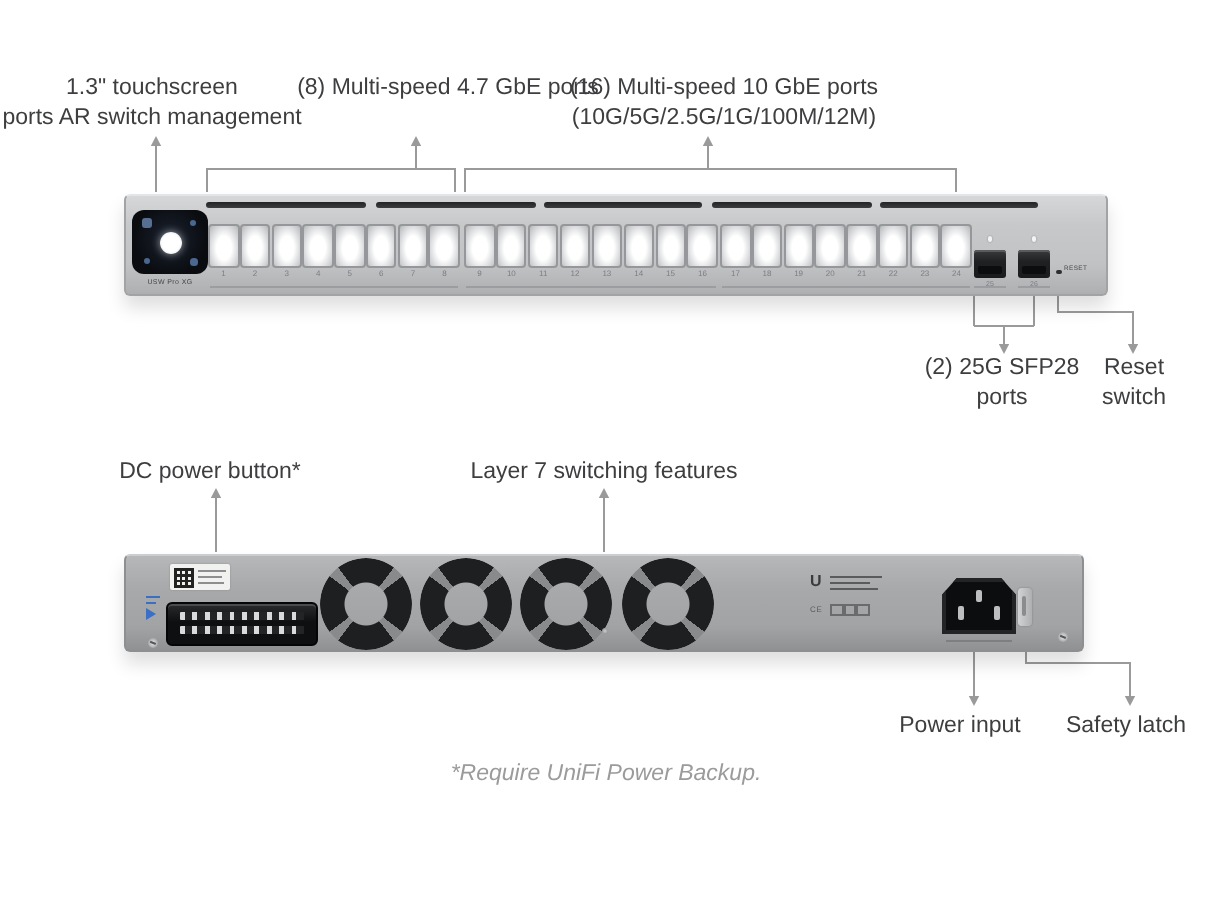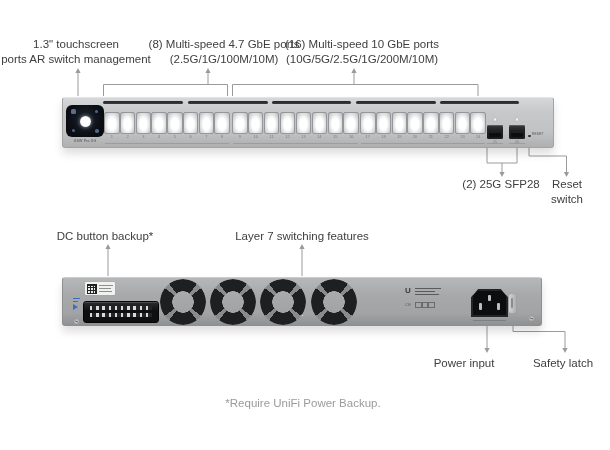--- a/index.html
+++ b/index.html
@@ -105,25 +105,24 @@
       <path d="M565 353 l-2.6 -5 h5.2 z"></path>
     </g>
   </svg>
 
   <div class="lbl" style="left:76px;top:37px;">
     <span>1.3" touchscreen</span>
     <span class="l2">ports AR switch management</span>
   </div>
   <div class="lbl" style="left:224px;top:37px;">
     <span>(8) Multi-speed 4.7 GbE ports</span>
-    <span class="l2">(2.5G/1G/100M/10M)</span>
   </div>
   <div class="lbl" style="left:362px;top:37px;">
     <span>(16) Multi-speed 10 GbE ports</span>
-    <span class="l2">(10G/5G/2.5G/1G/200M/10M)</span>
+    <span class="l2">(10G/5G/2.5G/1G/100M/12M)</span>
   </div>
 
   <div class="chassis front">
     <div class="vent" style="left:40px;width:80px;"></div>
     <div class="vent" style="left:125px;width:80px;"></div>
     <div class="vent" style="left:209px;width:79px;"></div>
     <div class="vent" style="left:293px;width:80px;"></div>
     <div class="vent" style="left:377px;width:79px;"></div>
 
     <div class="screen">
@@ -254,28 +253,29 @@
     <div class="sfp-num" style="left:446px;">26</div>
     <div class="underline" style="left:424px;width:16px;"></div>
     <div class="underline" style="left:446px;width:16px;"></div>
 
     <div class="reset-dot"></div>
     <div class="reset-txt">RESET</div>
   </div>
 
   <div class="lbl" style="left:501px;top:177px;">
     <span>(2) 25G SFP28</span>
+    <span class="l2">ports</span>
   </div>
   <div class="lbl" style="left:567px;top:177px;">
     <span>Reset</span>
     <span class="l2">switch</span>
   </div>
 
   <div class="lbl" style="left:105px;top:229px;">
-    <span>DC button backup*</span>
+    <span>DC power button*</span>
   </div>
   <div class="lbl" style="left:302px;top:229px;">
     <span>Layer 7 switching features</span>
   </div>
 
   <div class="chassis rear">
     <div class="bluebar" style="left:10px;top:20px;width:7px;"></div>
     <div class="bluebar" style="left:10px;top:22.5px;width:5px;"></div>
     <div class="bluemark"></div>
 
@@ -311,24 +311,24 @@
       <div class="pin" style="right:8px;top:14px;height:7px;"></div>
     </div>
     <div class="inlet-txt"></div>
     <div class="latch"></div>
 
     <div class="screw" style="left:11px;top:41px;"></div>
     <div class="minidot" style="left:238px;top:36px;"></div>
     <div class="screw" style="left:466px;top:38px;"></div>
   </div>
 
-  <div class="lbl" style="left:464px;top:356px;">
+  <div class="lbl" style="left:480px;top:356px;">
     <span>Power input</span>
   </div>
   <div class="lbl" style="left:563px;top:356px;">
     <span>Safety latch</span>
   </div>
 
-  <div class="lbl muted" style="left:303px;top:396px;">
+  <div class="lbl muted" style="left:303px;top:380px;font-style:italic;">
     <span>*Require UniFi Power Backup.</span>
   </div>
 
 </div>
 
 </body></html>

